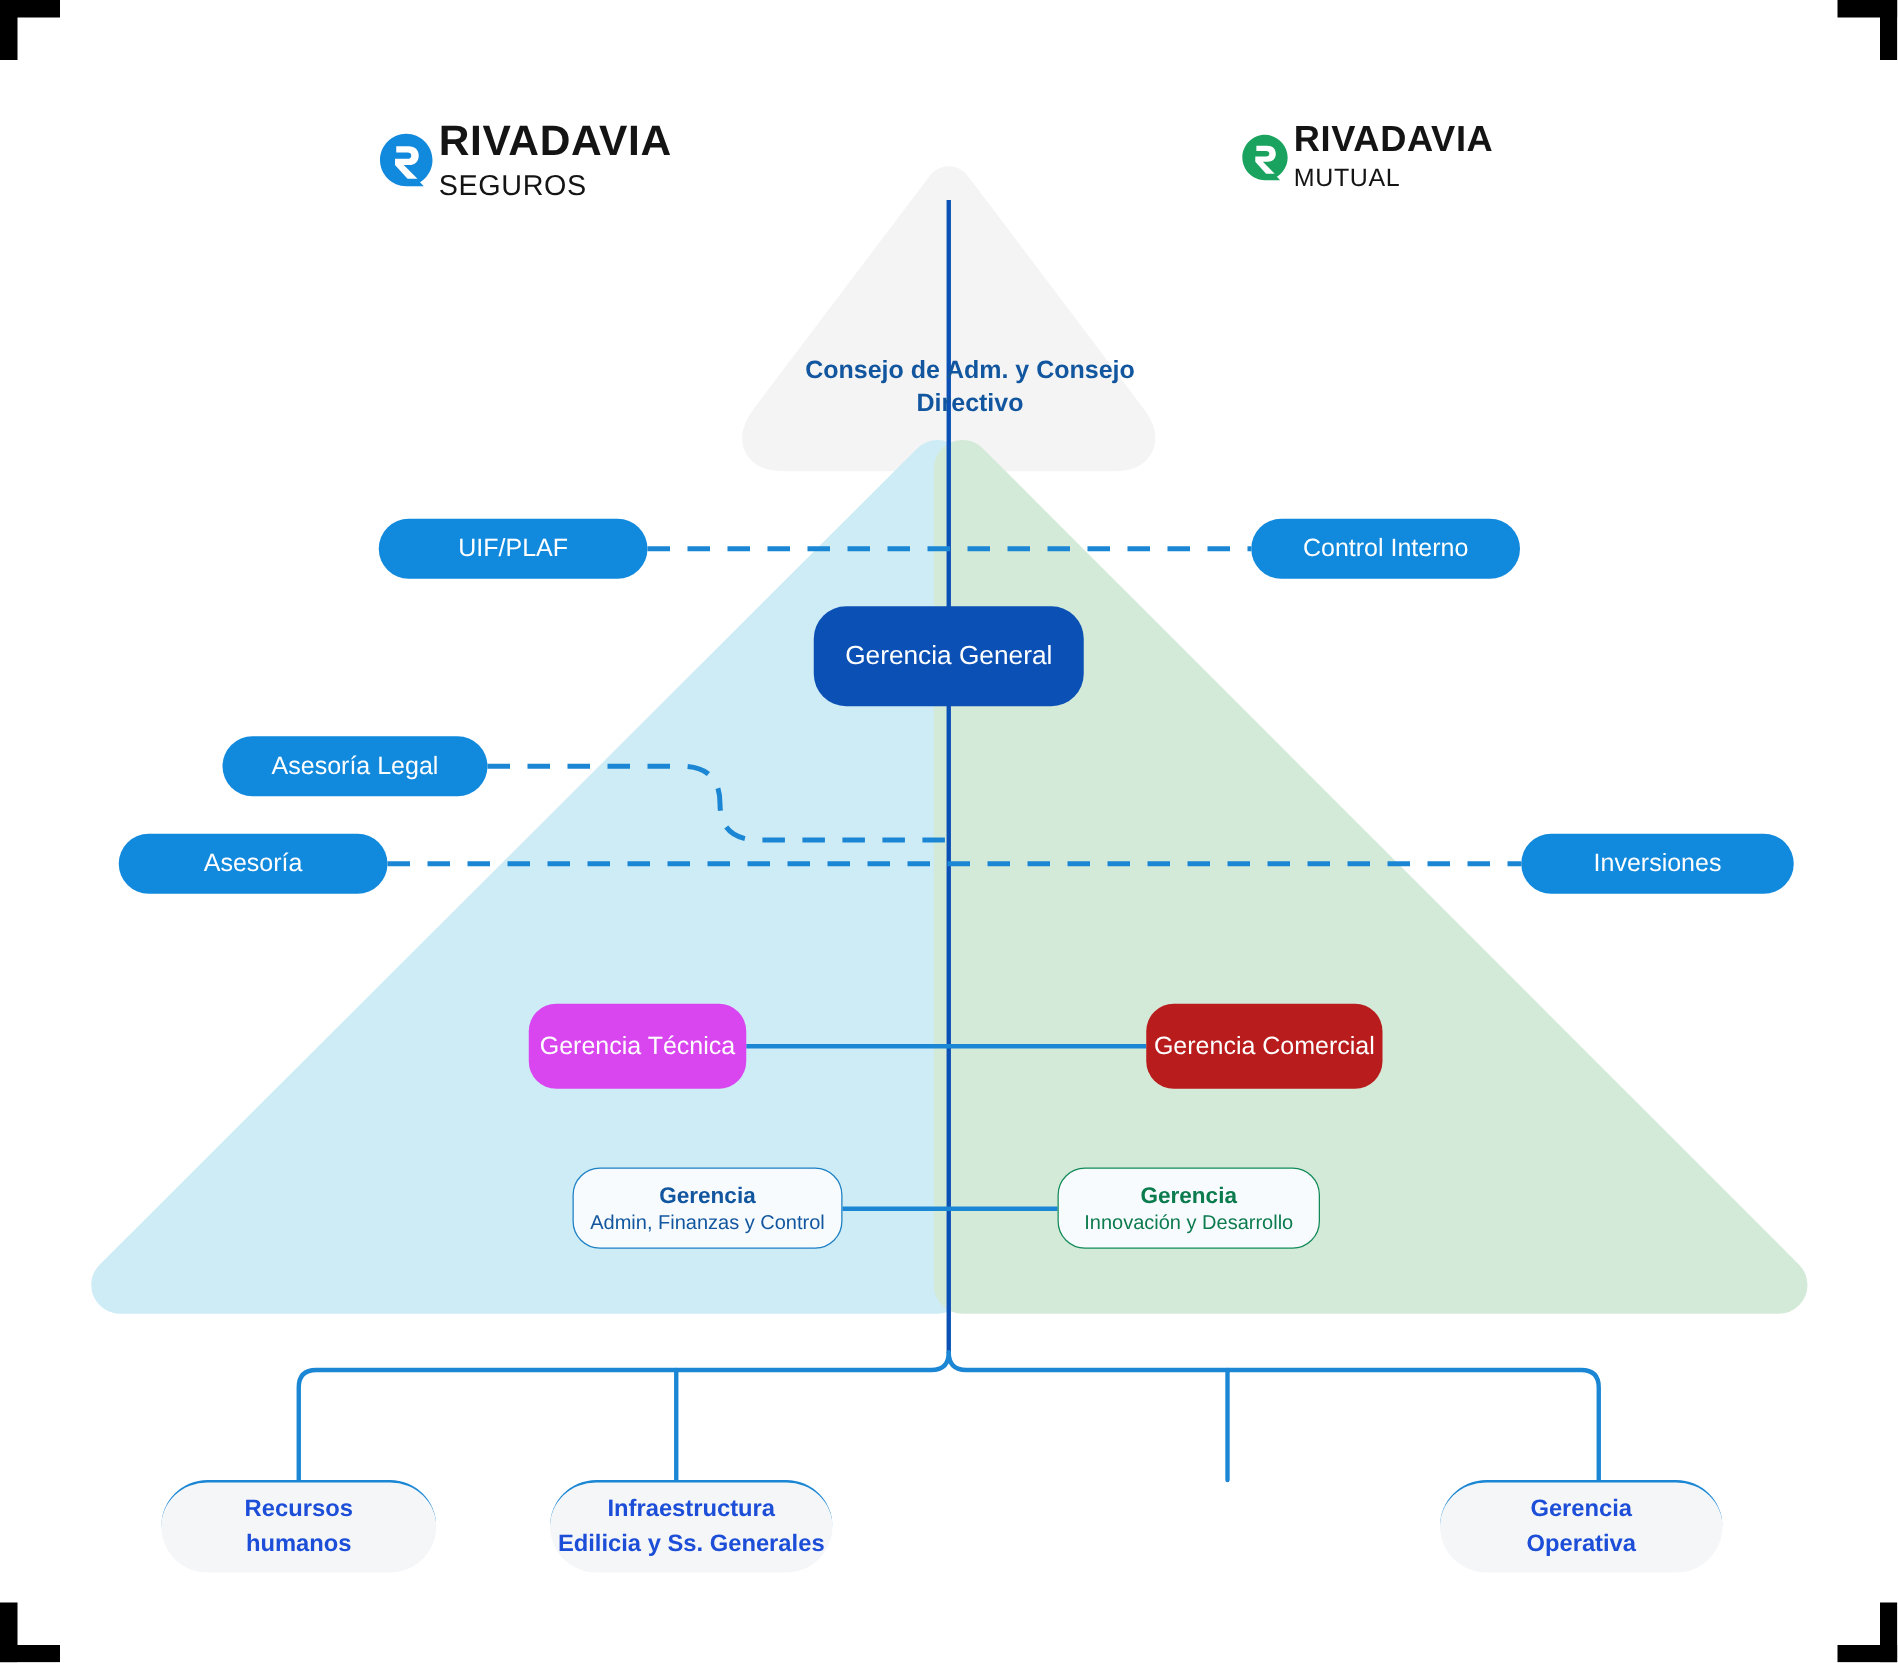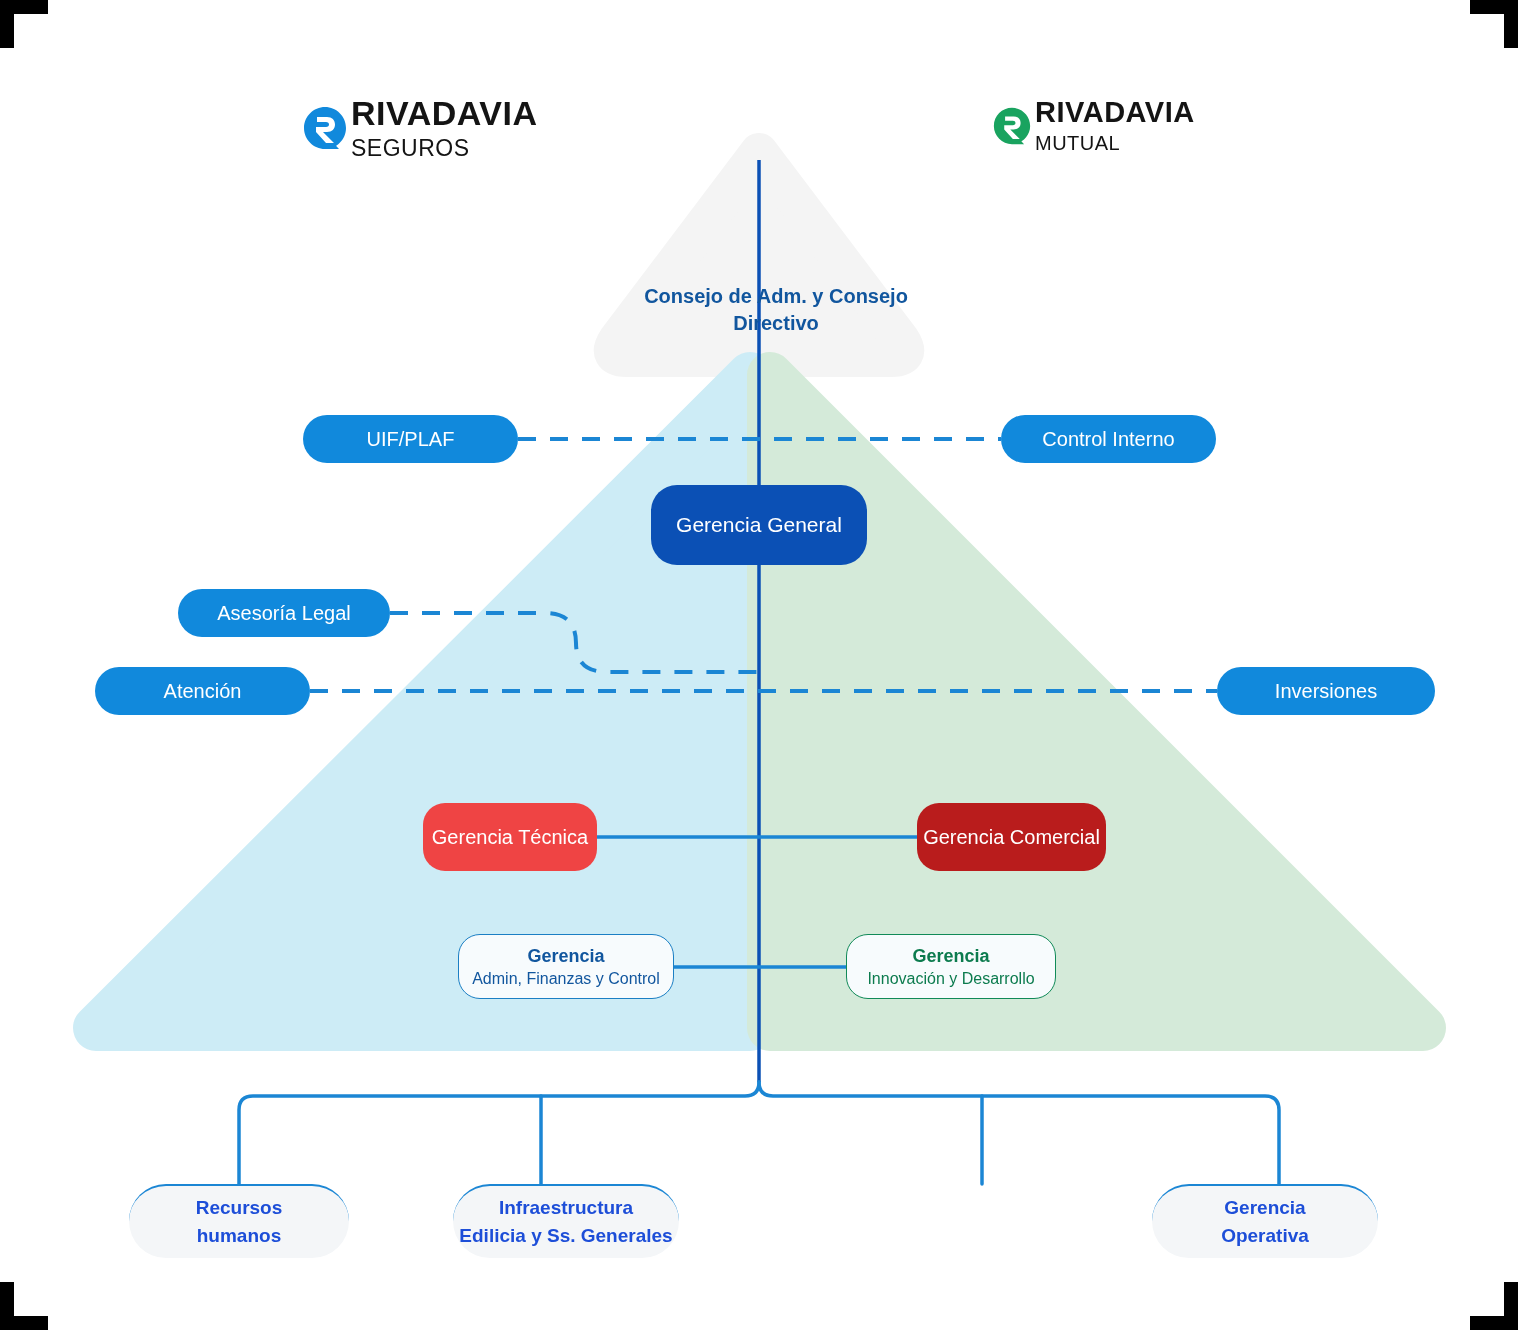--- a/index.html
+++ b/index.html
@@ -93,21 +93,21 @@
 
   .node-gg {
     left: 651px; top: 485px; width: 216px; height: 80px;
     background: #0b50b5;
     border-radius: 26px;
     color: #ffffff;
     font-size: 21px;
   }
   .node-gtec {
     left: 423px; top: 803px; width: 174px; height: 68px;
-    background: #ef4444;
+    background: #d946ef;
     border-radius: 22px;
     color: #ffffff;
     font-size: 20px;
   }
   .node-gcom {
     left: 917px; top: 803px; width: 189px; height: 68px;
     background: #b91c1c;
     border-radius: 22px;
     color: #ffffff;
     font-size: 20px;
@@ -134,21 +134,21 @@
   .leaf {
     border-radius: 999px;
     background: #f4f6f8;
     color: #1d4ed8;
     font-size: 19px;
     font-weight: bold;
     line-height: 1.45;
     border-top: 2px solid #1b86d4;
   }
   .node-rh     { left: 129px;  top: 1184px; width: 220px; height: 74px; }
-  .node-infra  { left: 453px;  top: 1184px; width: 226px; height: 74px; }
+  .node-infra  { left: 440px;  top: 1184px; width: 226px; height: 74px; }
   .node-aet    { left: 868px;  top: 1184px; width: 228px; height: 74px; }
   .node-gop    { left: 1152px; top: 1184px; width: 226px; height: 74px; }
 
   .apex-label {
     position: absolute;
     left: 640px; top: 283px; width: 272px;
     text-align: center;
     color: #11569e;
     font-size: 20px;
     font-weight: bold;
@@ -224,21 +224,21 @@
   <div class="node pill node-uif">
     <span>UIF/PLAF</span>
   </div>
   <div class="node pill node-control">
     <span>Control Interno</span>
   </div>
   <div class="node pill node-asesoria">
     <span>Asesoría Legal</span>
   </div>
   <div class="node pill node-auditoria">
-    <span>Atención</span>
+    <span>Asesoría</span>
   </div>
   <div class="node pill node-inversiones">
     <span>Inversiones</span>
   </div>
 
   <div class="node node-gg">
     <span>Gerencia General</span>
   </div>
 
   <div class="node node-gtec">

